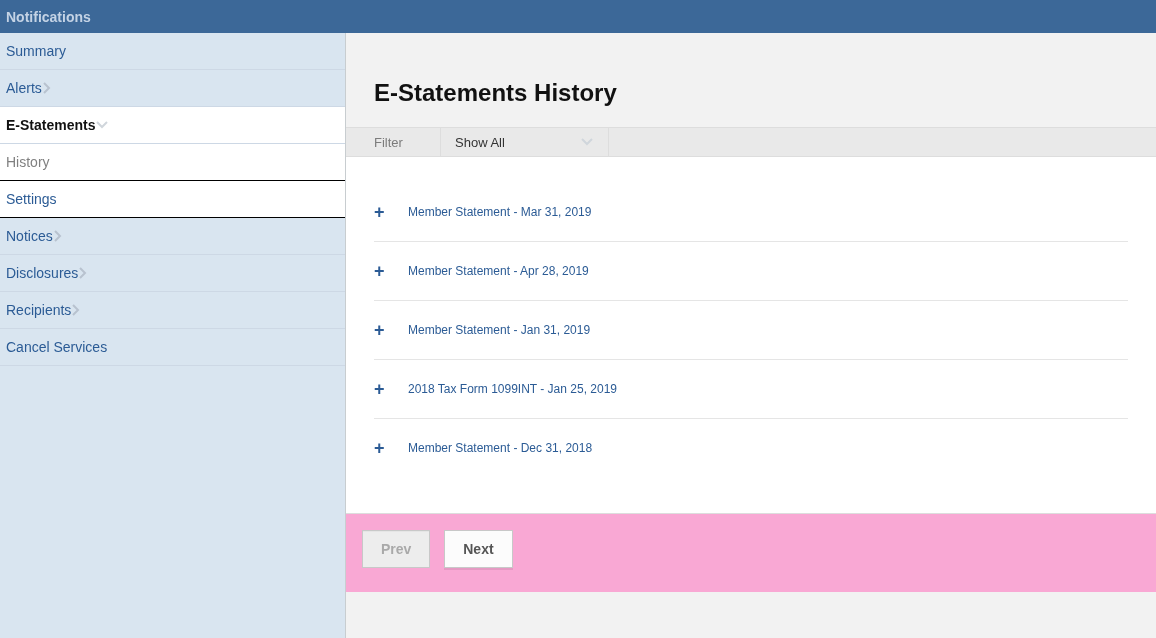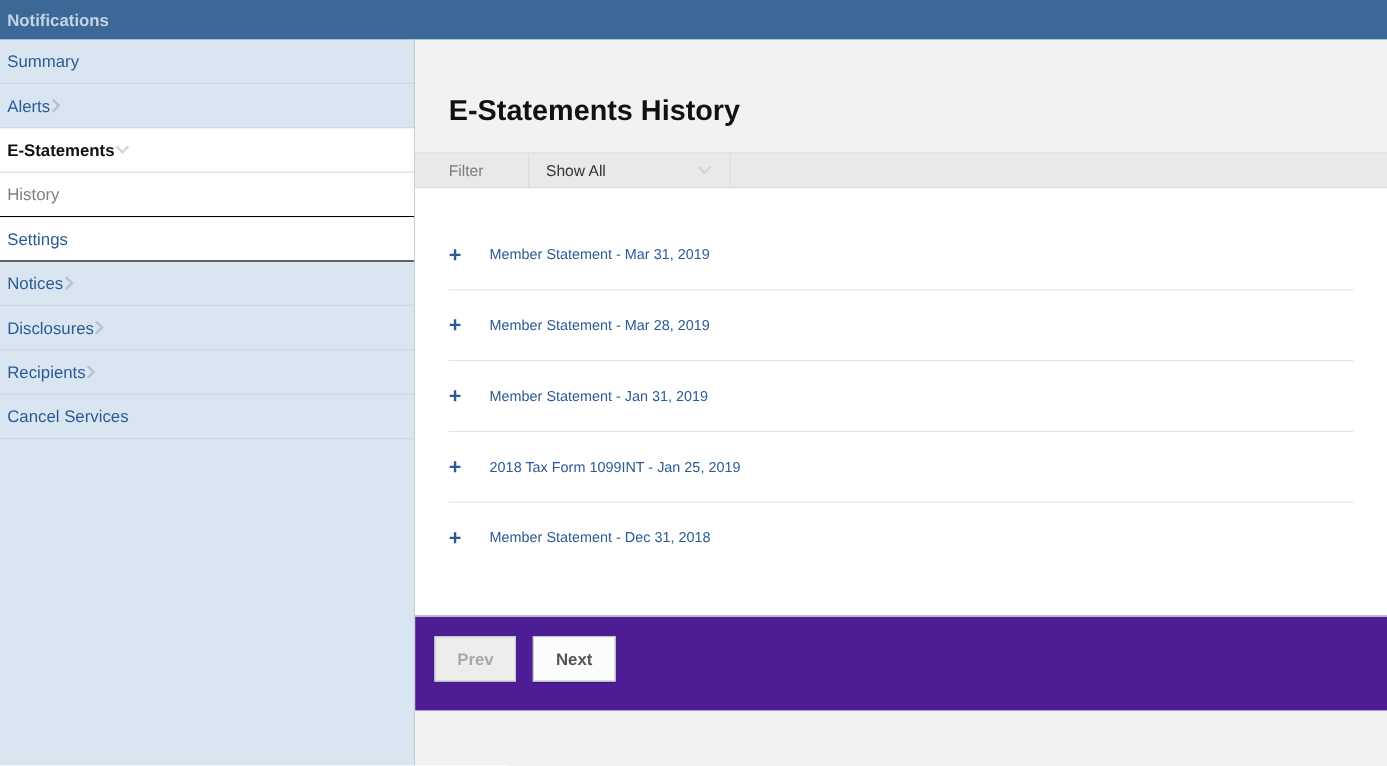--- a/index.html
+++ b/index.html
@@ -118,21 +118,21 @@
     font-size: 18px;
     font-weight: bold;
     line-height: 1;
   }
   .stmt-label {
     color: #2b5b95;
     font-size: 12px;
   }
 
   .pager {
-    background: #4c1d95;
+    background: #f9a8d4;
     padding: 16px 0 24px 16px;
     border-top: 1px solid #ddd;
   }
   .btn {
     display: inline-block;
     background: #fcfcfc;
     border: 1px solid #c8c8c8;
     color: #555;
     font-weight: bold;
     font-size: 14px;
@@ -240,21 +240,21 @@
 
     <div class="content">
 
       <div class="stmt-row">
         <span class="plus">+</span>
         <span class="stmt-label">Member Statement - Mar 31, 2019</span>
       </div>
 
       <div class="stmt-row">
         <span class="plus">+</span>
-        <span class="stmt-label">Member Statement - Mar 28, 2019</span>
+        <span class="stmt-label">Member Statement - Apr 28, 2019</span>
       </div>
 
       <div class="stmt-row">
         <span class="plus">+</span>
         <span class="stmt-label">Member Statement - Jan 31, 2019</span>
       </div>
 
       <div class="stmt-row">
         <span class="plus">+</span>
         <span class="stmt-label">2018 Tax Form 1099INT - Jan 25, 2019</span>

